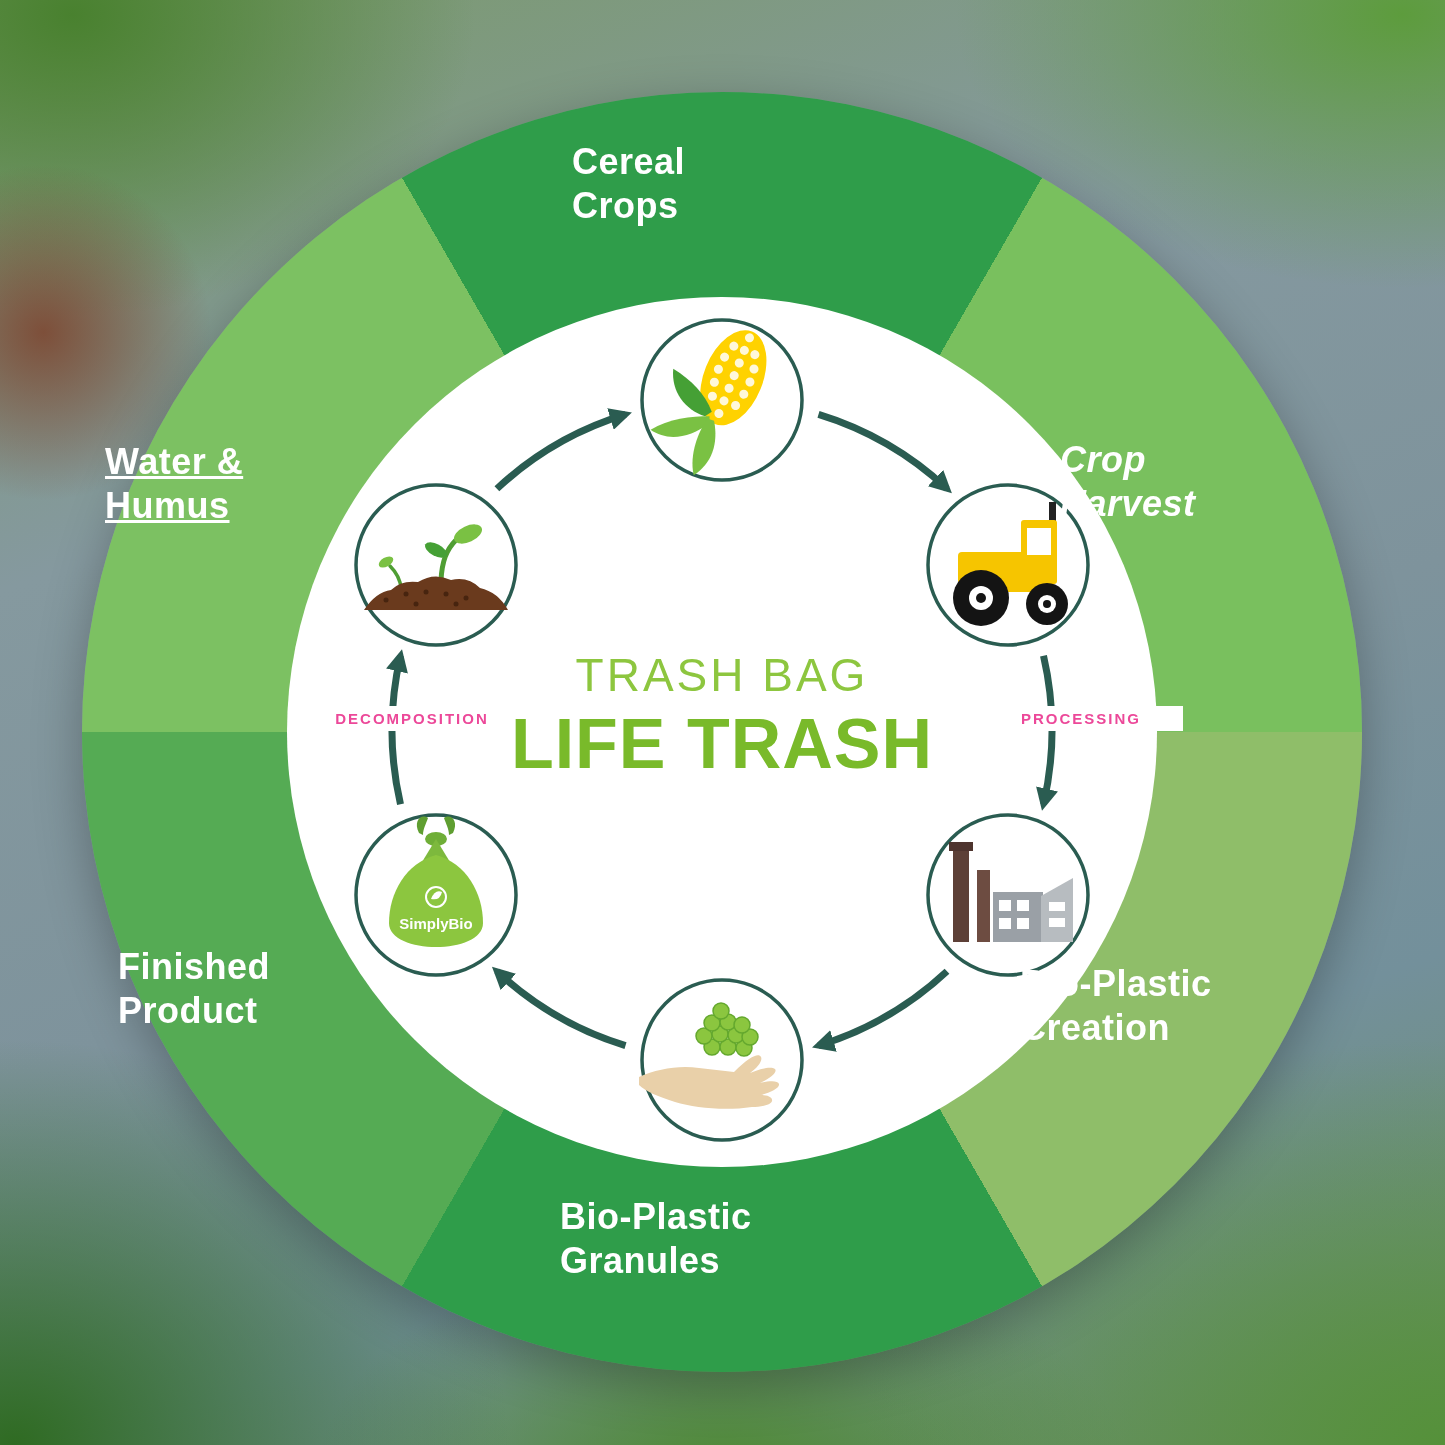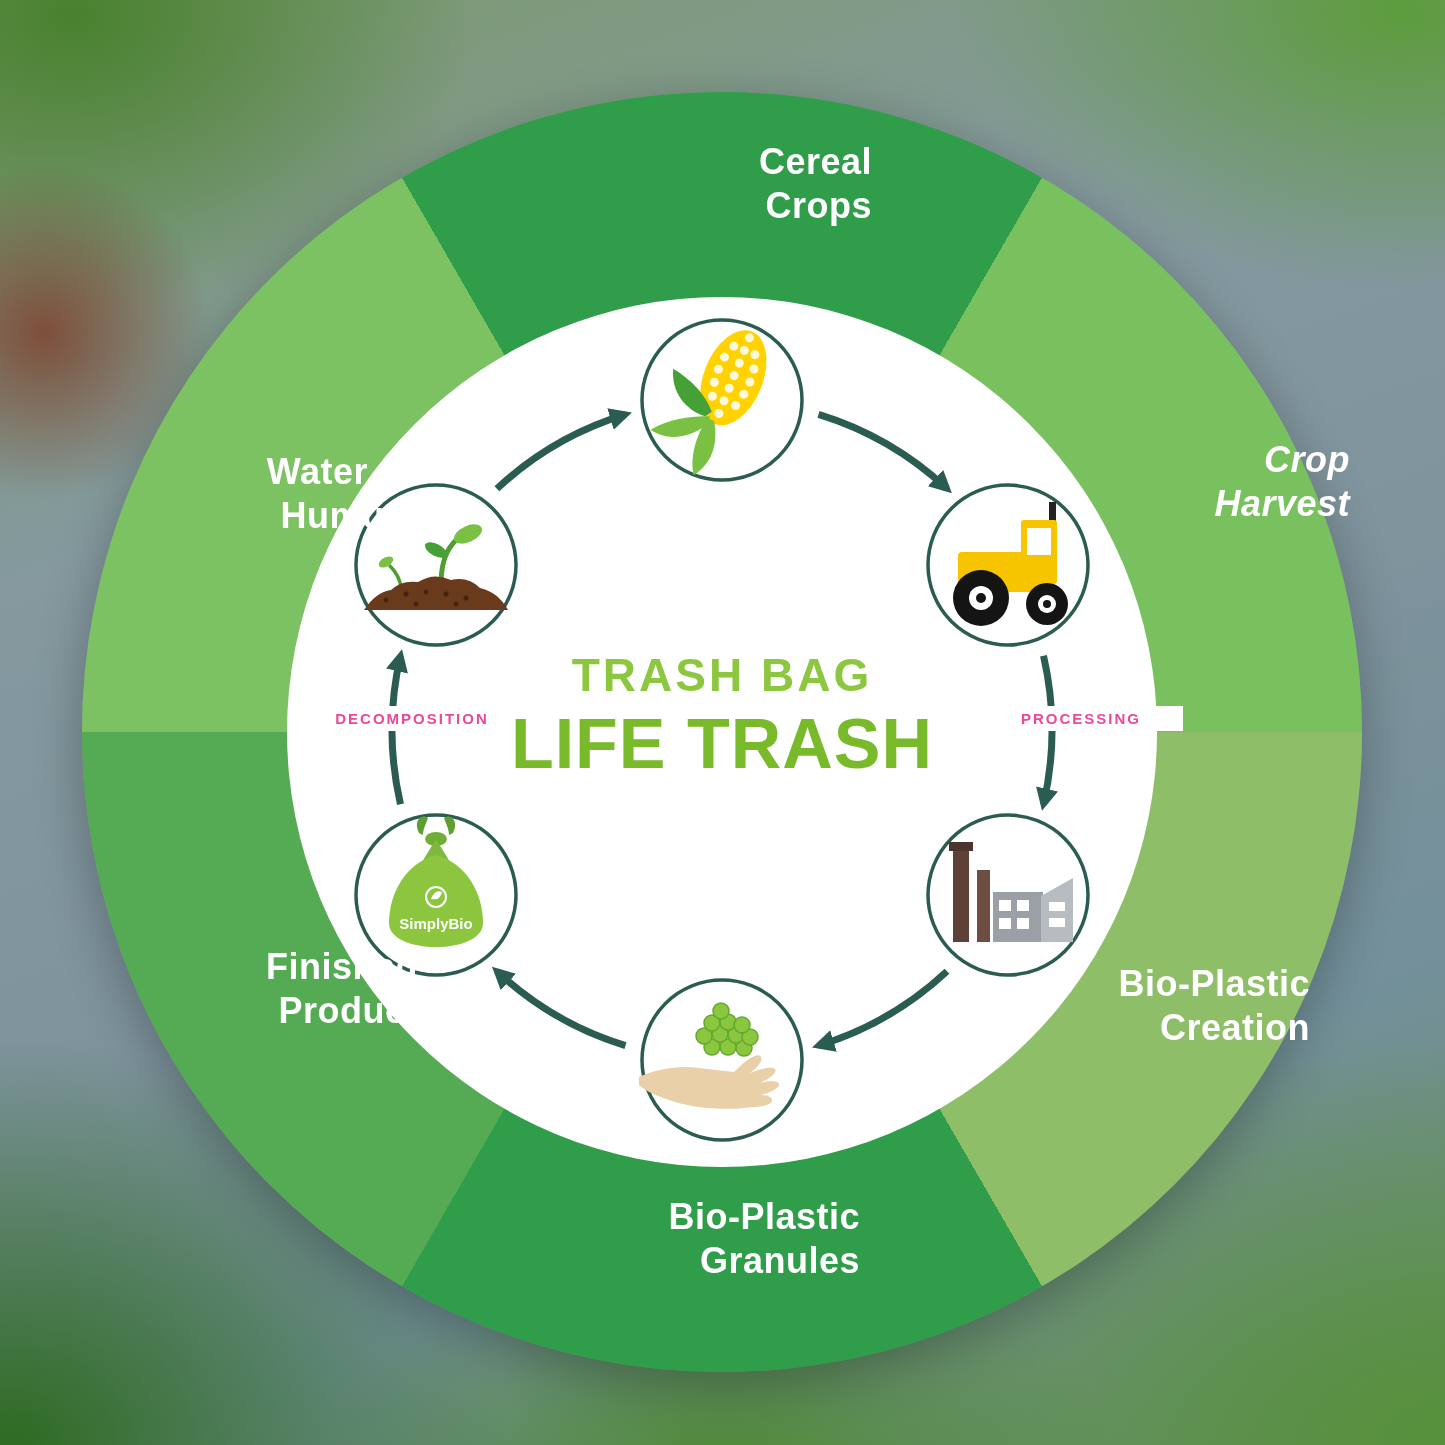--- a/index.html
+++ b/index.html
@@ -28,24 +28,24 @@
     box-shadow:0 14px 50px rgba(0,0,0,.28);
   }
   .inner-circle{
     position:absolute;left:287px;top:297px;width:870px;height:870px;border-radius:50%;
     background:#ffffff;
   }
   .overlay{position:absolute;left:0;top:0;width:1445px;height:1445px;pointer-events:none;}
   .icon{position:absolute;}
   .stage-label{
     position:absolute;color:#ffffff;font-weight:bold;font-size:36px;line-height:1.22;
-    text-align:right;white-space:pre-line;letter-spacing:.5px;
+    text-align:left;white-space:pre-line;letter-spacing:.5px;
   }
   .center-title{position:absolute;left:452px;top:648px;width:540px;text-align:center;}
-  .title-line1{font-size:46px;letter-spacing:3px;color:#8dc63f;font-weight:700;}
+  .title-line1{font-size:46px;letter-spacing:3px;color:#8dc63f;font-weight:400;}
   .title-line2{font-size:70px;letter-spacing:1px;color:#79ba2a;font-weight:800;margin-top:2px;}
   .process-label{
     position:absolute;font-size:15px;font-weight:bold;letter-spacing:2px;color:#ec4899;
     text-align:center;background:#ffffff;padding:4px 2px;white-space:nowrap;
   }
   .bag-brand-text{font-family:"Liberation Sans",sans-serif;font-weight:bold;}
 </style>
 </head>
 <body>
 
@@ -189,21 +189,21 @@
   <div class="stage-label" style="top:140px;left:572px;width:300px;">Cereal
 Crops</div>
   <div class="stage-label" style="top:438px;left:1060px;width:290px;font-style:italic;">Crop
 Harvest</div>
   <div class="stage-label" style="top:962px;left:1020px;width:290px;">Bio-Plastic
 Creation</div>
   <div class="stage-label" style="top:1195px;left:560px;width:300px;">Bio-Plastic
 Granules</div>
   <div class="stage-label" style="top:945px;left:118px;width:300px;">Finished
 Product</div>
-  <div class="stage-label" style="top:450px;left:105px;width:300px;">Water &amp;
+  <div class="stage-label" style="top:440px;left:105px;width:300px;text-decoration:underline;">Water &amp;
 Humus</div>
 
   <div class="center-title">
     <div class="title-line1">TRASH BAG</div>
     <div class="title-line2">LIFE TRASH</div>
   </div>
 
   <div class="process-label" style="left:310px;top:706px;width:200px;">DECOMPOSITION</div>
   <div class="process-label" style="left:979px;top:706px;width:200px;">PROCESSING</div>
 

